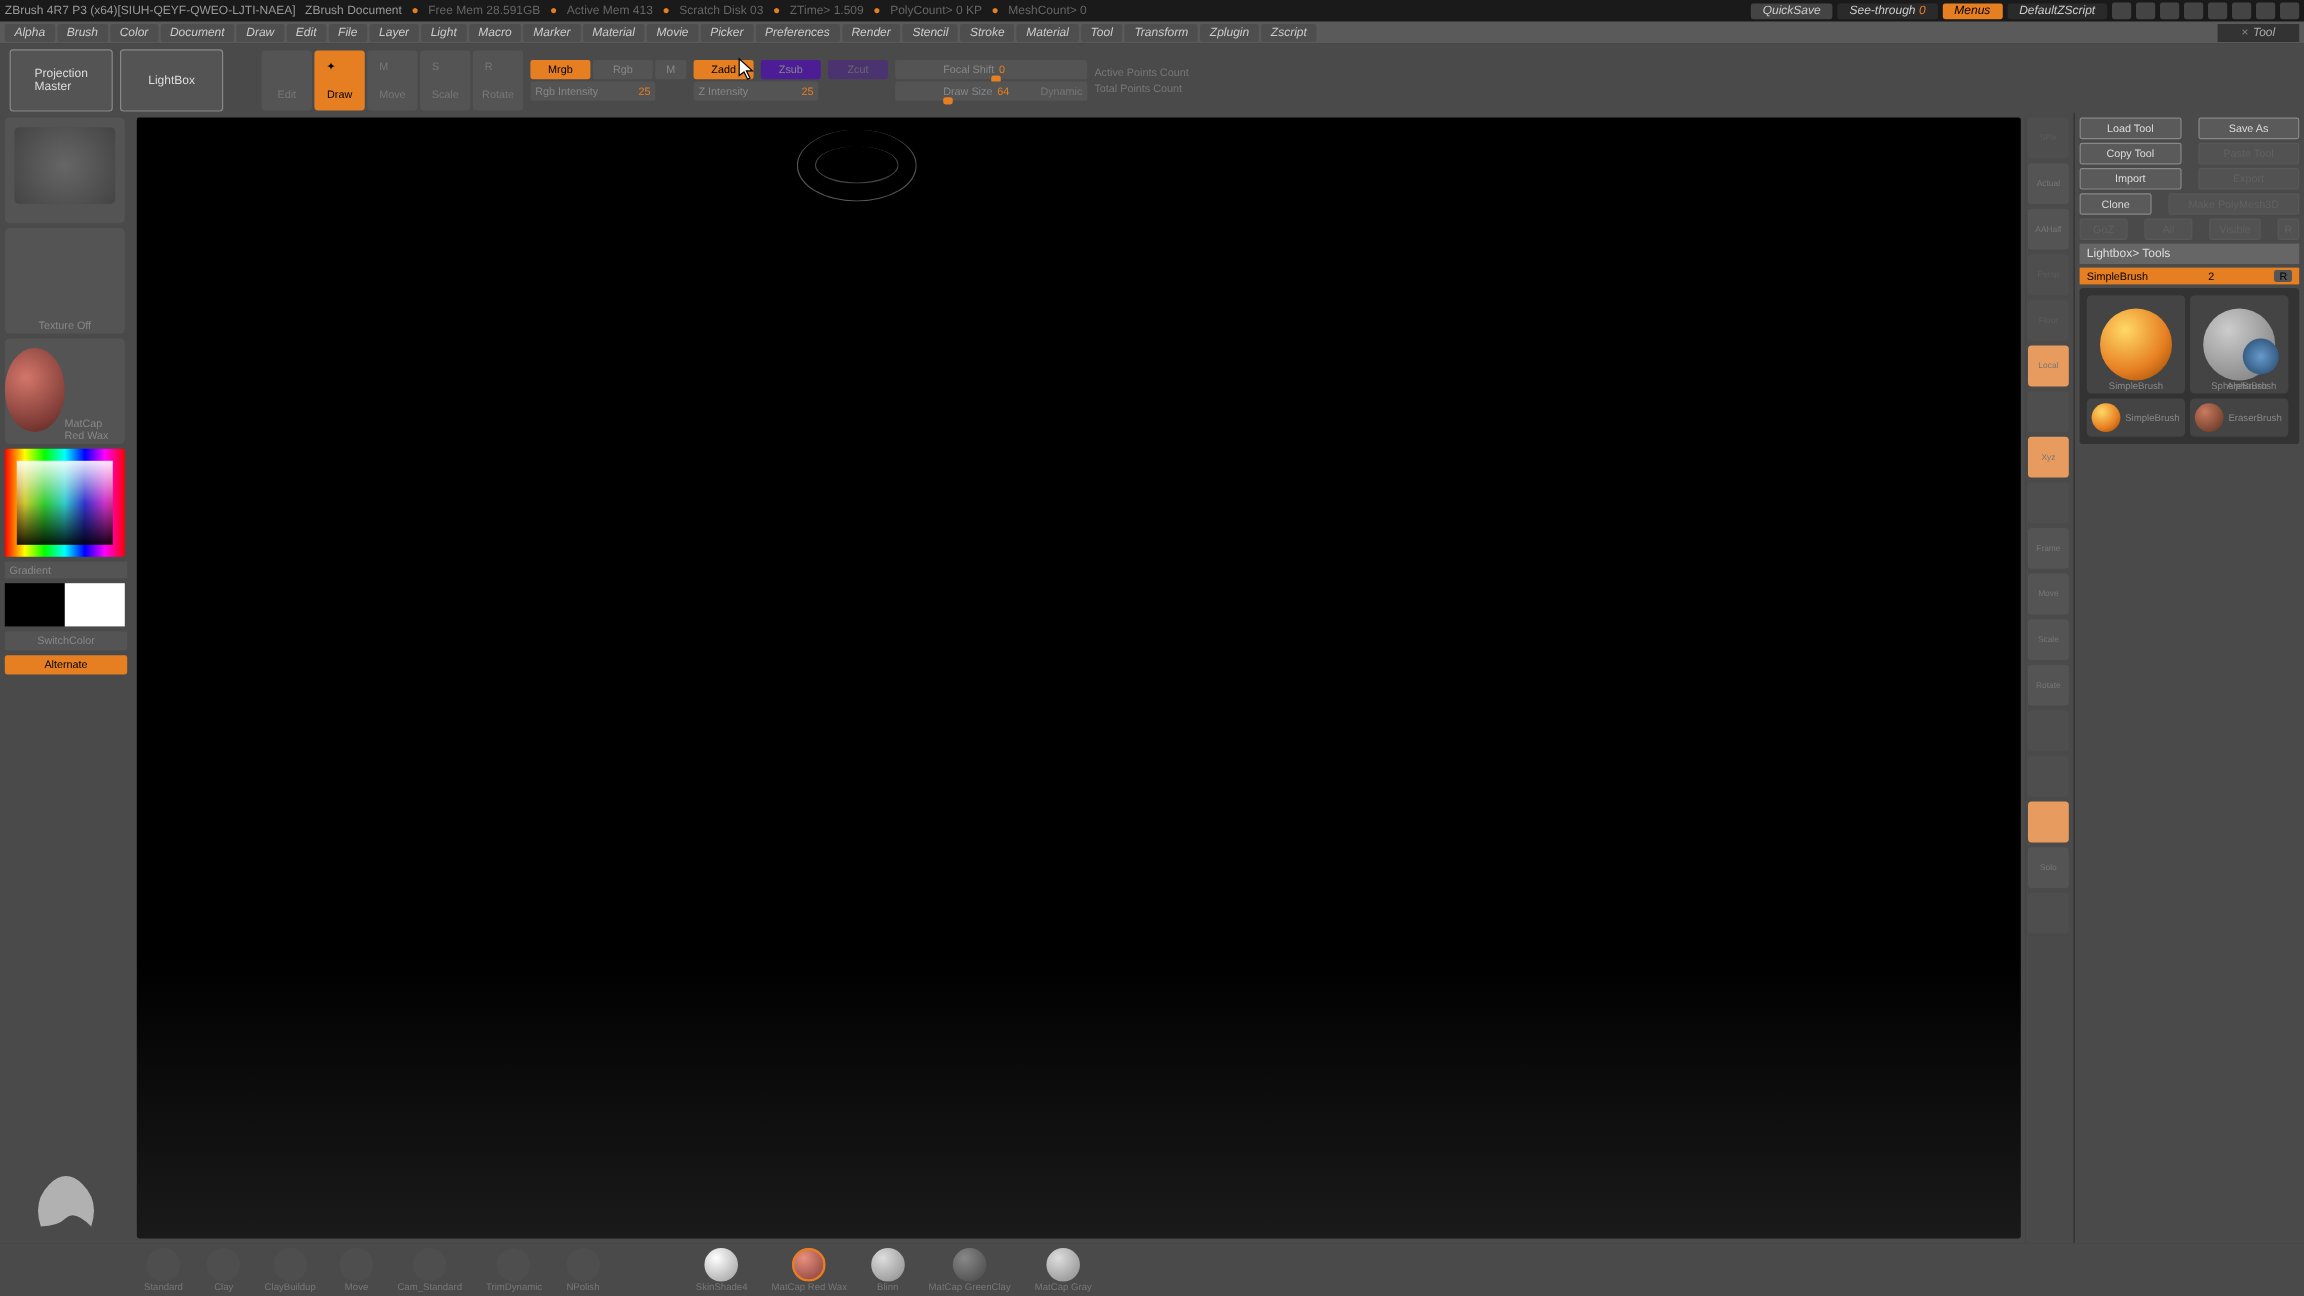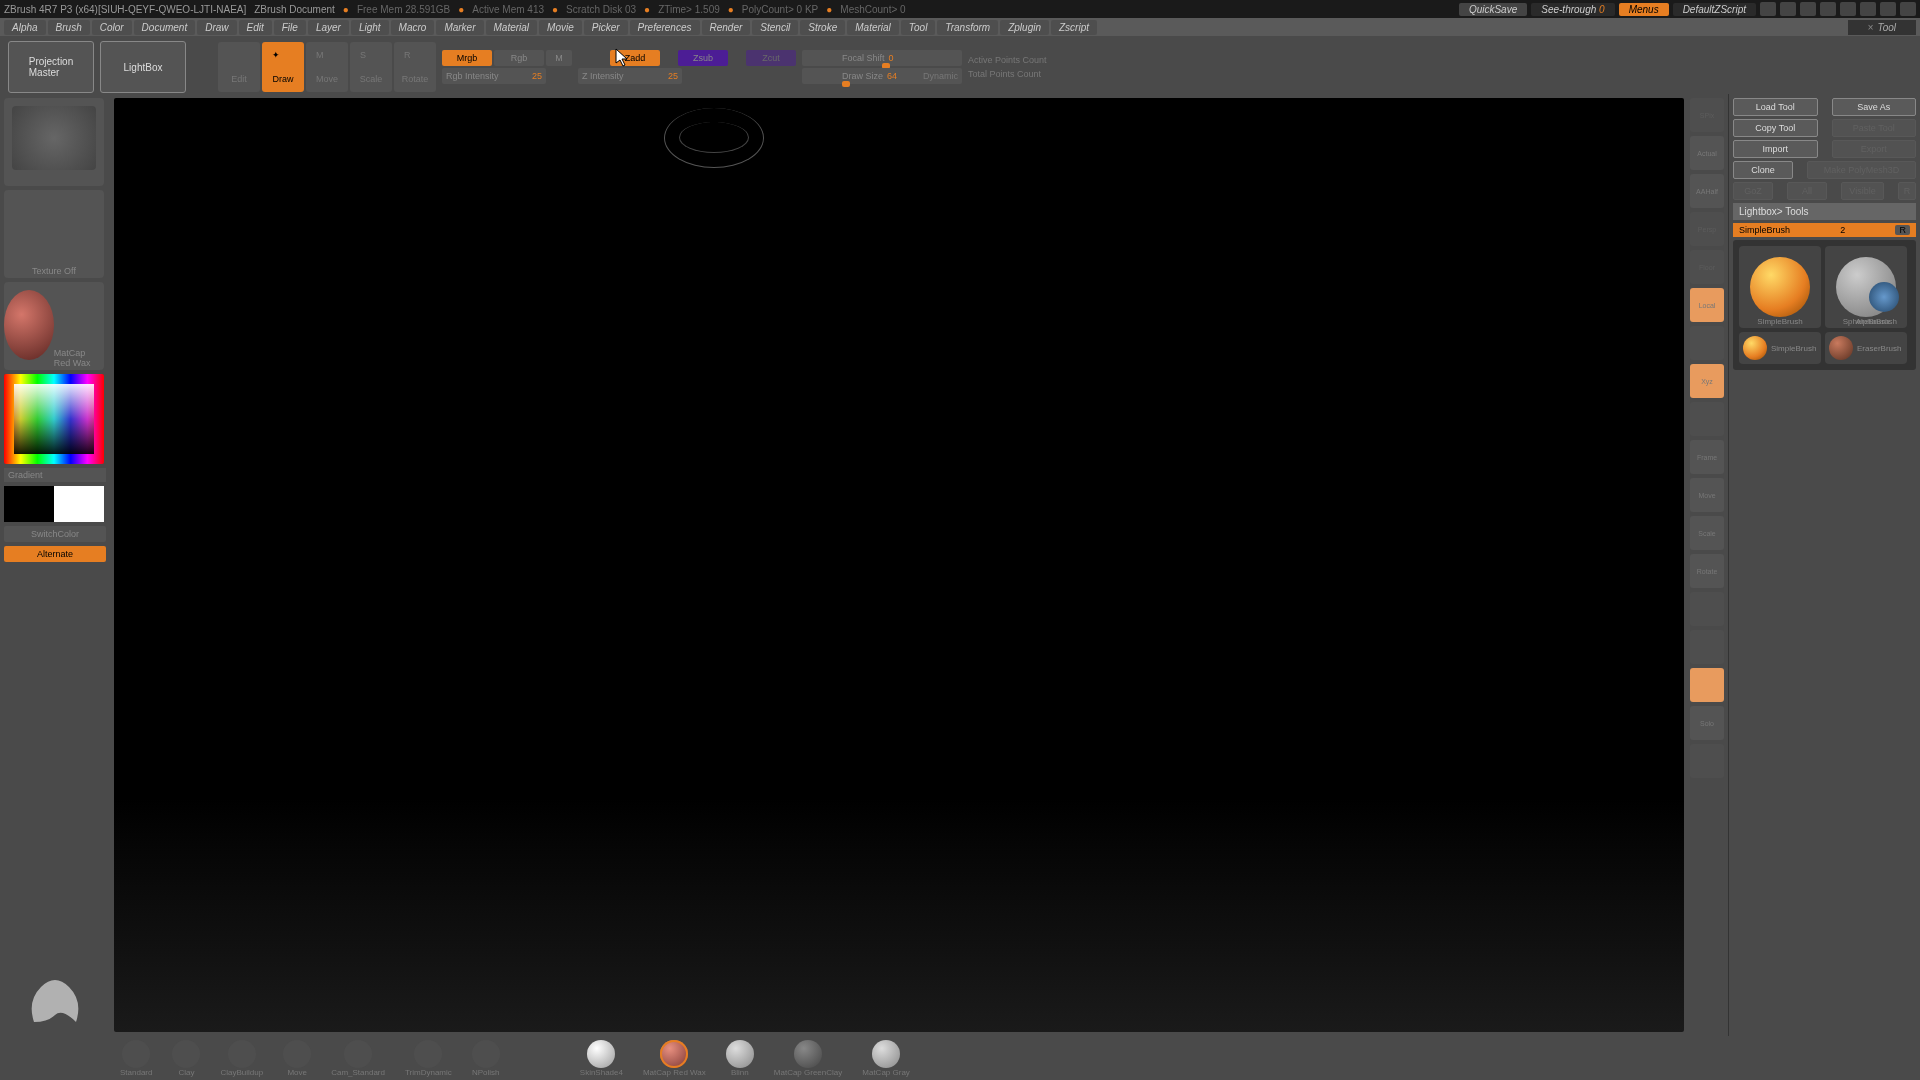--- a/index.html
+++ b/index.html
@@ -31,21 +31,21 @@
 .mode-btn .icon { width: 22px; height: 22px; margin-bottom: 2px; }
 
 .material-group { display: flex; flex-direction: column; gap: 2px; }
 .mat-row { display: flex; gap: 2px; }
 .mat-btn { width: 50px; height: 16px; background: #545454; display: flex; align-items: center; justify-content: center; font-size: 9px; color: #888; border-radius: 2px; }
 .mat-btn.active { background: #e67e22; color: #000; }
 .mat-slider { width: 104px; height: 16px; background: #545454; display: flex; align-items: center; padding: 0 4px; font-size: 9px; color: #888; border-radius: 2px; position: relative; }
 .mat-slider .val { color: #e67e22; margin-left: auto; }
 
 .z-group { display: flex; flex-direction: column; gap: 2px; }
-.z-row { display: flex; gap: 18px; margin-left: 32px; }
+.z-row { display: flex; gap: 6px; }
 .z-btn { width: 50px; height: 16px; background: #4c1d95; display: flex; align-items: center; justify-content: center; font-size: 9px; color: #888; border-radius: 2px; }
 .z-btn.active { background: #e67e22; color: #000; }
 
 .slider-group { display: flex; flex-direction: column; gap: 2px; }
 .slider { width: 160px; height: 16px; background: #545454; display: flex; align-items: center; padding: 0 4px; font-size: 9px; color: #888; position: relative; border-radius: 2px;}
 .slider .label { color: #888; padding-left: 36px; }
 .slider .val { color: #e67e22; margin-left: 4px; }
 .slider .knob { position: absolute; bottom: -3px; width: 8px; height: 6px; background: #e67e22; border-radius: 2px; }
 
 .info-group { display: flex; flex-direction: column; gap: 4px; font-size: 9px; color: #777; }

